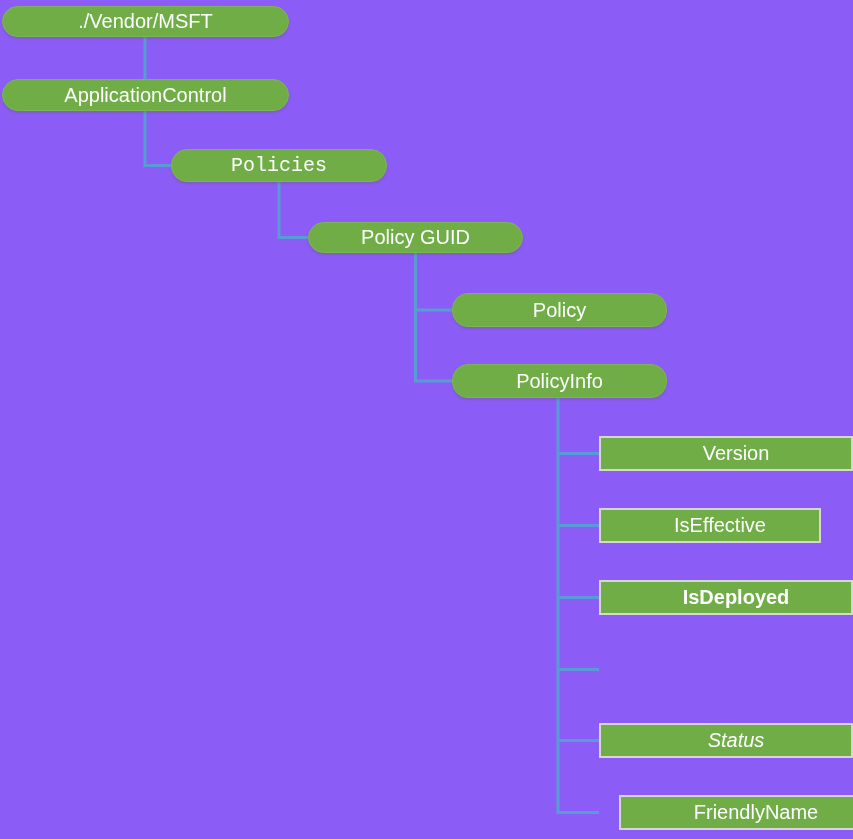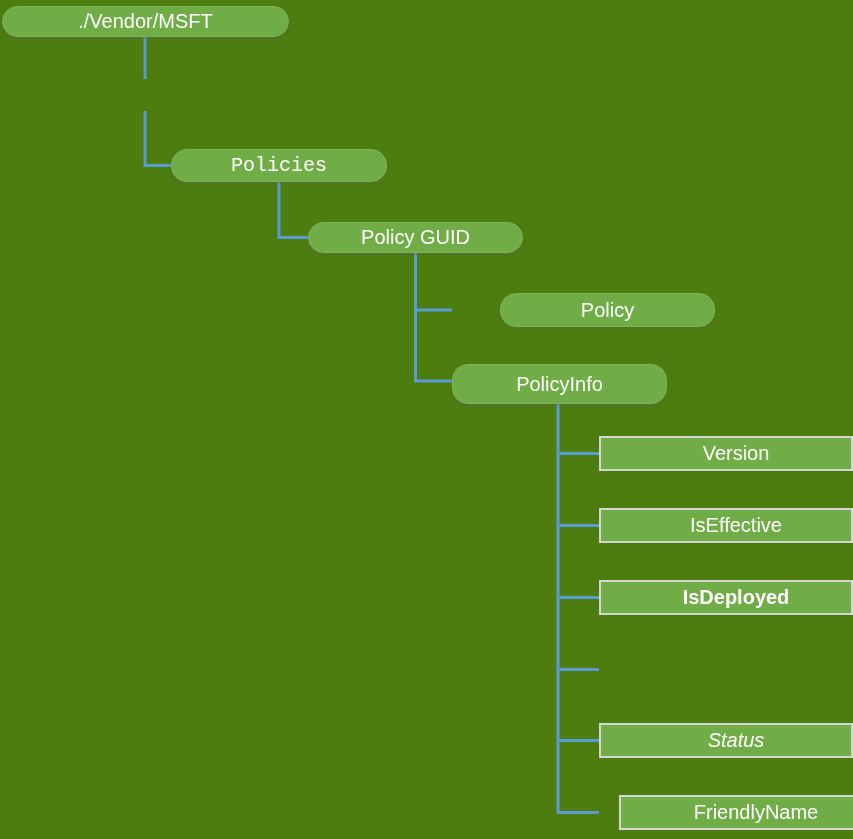--- a/index.html
+++ b/index.html
@@ -5,21 +5,21 @@
   html, body {
     margin: 0;
     padding: 0;
     background: #FFFFFF;
     font-family: "Liberation Sans", sans-serif;
   }
   .canvas {
     position: relative;
     width: 853px;
     height: 839px;
-    background: #4d7c0f;
+    background: #8b5cf6;
     overflow: hidden;
   }
   .connectors {
     position: absolute;
     left: 0; top: 0;
     width: 853px; height: 839px;
     z-index: 1;
   }
   .node {
     position: absolute;
@@ -61,32 +61,33 @@
       <polyline points="558,453.5 599,453.5"></polyline>
       <polyline points="558,525.5 599,525.5"></polyline>
       <polyline points="558,597.5 599,597.5"></polyline>
       <polyline points="558,669.5 599,669.5"></polyline>
       <polyline points="558,740.5 599,740.5"></polyline>
     </g>
   </svg>
 
   <div class="node pill" style="left:2px; top:6px; width:287px; height:31px;">./Vendor/MSFT</div>
 
+  <div class="node pill" style="left:2px; top:79px; width:287px; height:32px;">ApplicationControl</div>
 
   <div class="node pill" style="left:171px; top:149px; width:216px; height:33px;font-family:Liberation Mono, monospace;">Policies</div>
 
   <div class="node pill italic" style="left:308px; top:222px; width:215px; height:31px;">Policy GUID</div>
 
-  <div class="node pill" style="left:452px; top:293px; width:215px; height:34px;margin-left:48px;">Policy</div>
+  <div class="node pill" style="left:452px; top:293px; width:215px; height:34px;">Policy</div>
 
-  <div class="node pill" style="left:452px; top:364px; width:215px; height:40px;">PolicyInfo</div>
+  <div class="node pill" style="left:452px; top:364px; width:215px; height:34px;">PolicyInfo</div>
 
   <div class="node leaf" style="left:599px; top:436px; width:254px; height:35px;">Version</div>
 
-  <div class="node leaf" style="left:599px; top:508px; width:254px; height:35px;">IsEffective</div>
+  <div class="node leaf" style="left:599px; top:508px; width:222px; height:35px;">IsEffective</div>
 
   <div class="node leaf" style="left:599px; top:580px; width:254px; height:35px;font-weight:bold;">IsDeployed</div>
 
 
   <div class="node leaf" style="left:599px; top:723px; width:254px; height:35px;font-style:italic;">Status</div>
 
   <div class="node leaf" style="left:619px; top:795px; width:254px; height:35px;">FriendlyName</div>
 
 </div>
 

